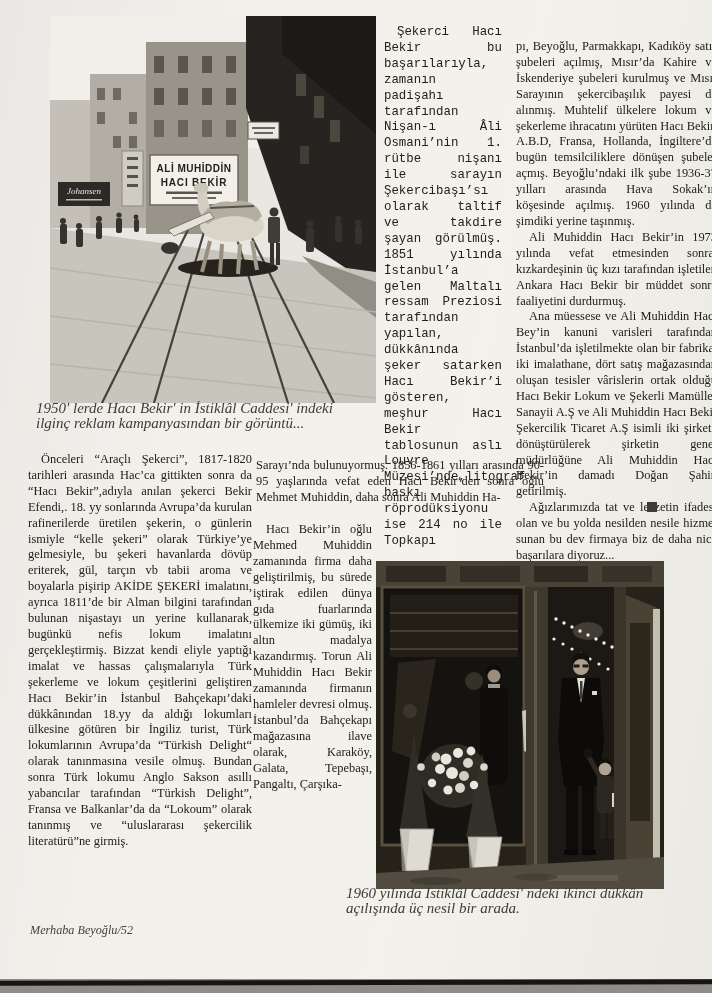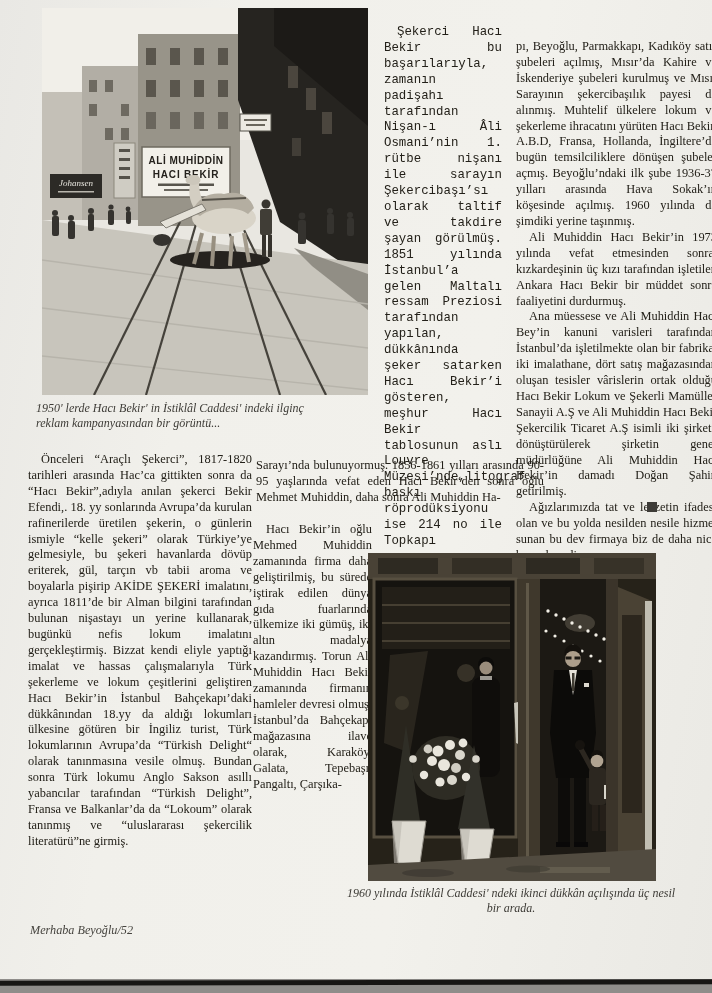--- a/index.html
+++ b/index.html
@@ -10,25 +10,25 @@
   }
   .col,.block{position:absolute;}
   p{margin:0;text-align:justify;font-size:12.4px;line-height:15.9px;text-indent:13px;
     -webkit-hyphens:auto;hyphens:auto;}
   p.noindent{text-indent:0;}
   .left-col{left:28px;top:452px;width:224px;}
   .mid-top{left:384px;top:25px;width:118px;font-family:Liberation Mono, monospace;}
   .mid-wide{left:256px;top:458px;width:288px;}
   .mid-bottom{left:253px;top:522px;width:119px;}
   .right-col{left:516px;top:39px;width:201px;}
-  .cap{position:absolute;font-style:italic;font-size:12px;line-height:14.6px;color:#3d3b36;}
+  .cap{position:absolute;font-style:italic;font-size:15px;line-height:14.6px;color:#3d3b36;}
   .cap-top{left:36px;top:401px;width:302px;}
-  .cap-bottom{left:346px;top:886px;width:330px;text-align:center;}
+  .cap-bottom{left:346px;top:886px;width:330px;}
   .footer{position:absolute;left:30px;top:923px;font-style:italic;font-size:12.2px;color:#45433e;text-align:center;}
-  figure{margin:0;padding:0;}
+  figure{margin:8px;padding:0;}
   .photo-top{position:absolute;left:42px;top:8px;width:326px;height:387px;}
   .photo-bottom{position:absolute;left:368px;top:553px;width:288px;height:328px;}
   .end-mark{position:absolute;left:647px;top:502px;width:10px;height:10px;background:#3d3b37;}
   .scan-band{position:absolute;left:0;bottom:0;width:712px;height:14px;background:#8f8d8a;}
   .scan-line{position:absolute;left:0;bottom:8px;width:712px;height:5px;background:#171614;transform:skewY(-0.12deg);}
   svg{display:block;}
 </style>
 </head>
 <body>
 

